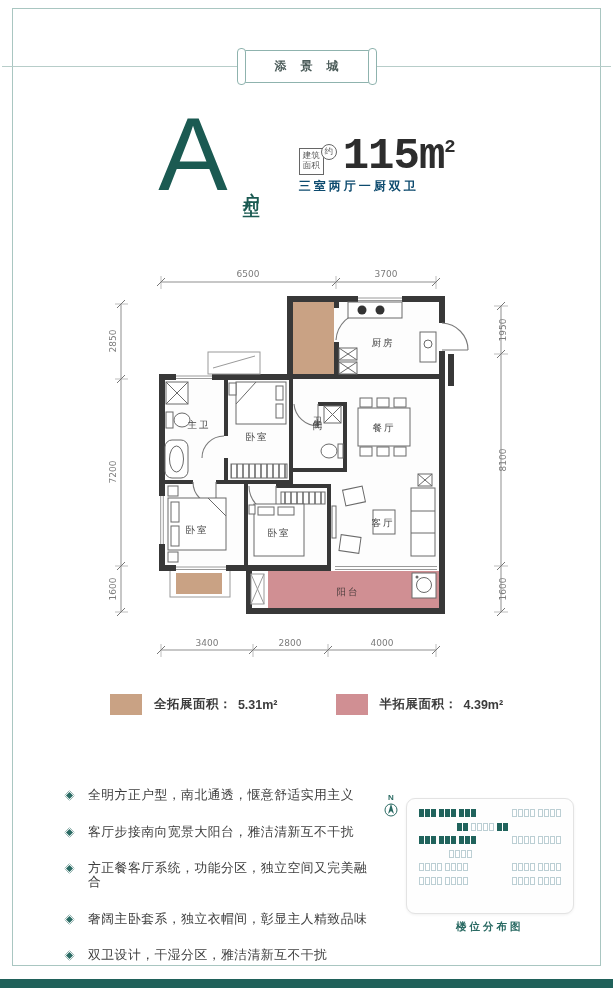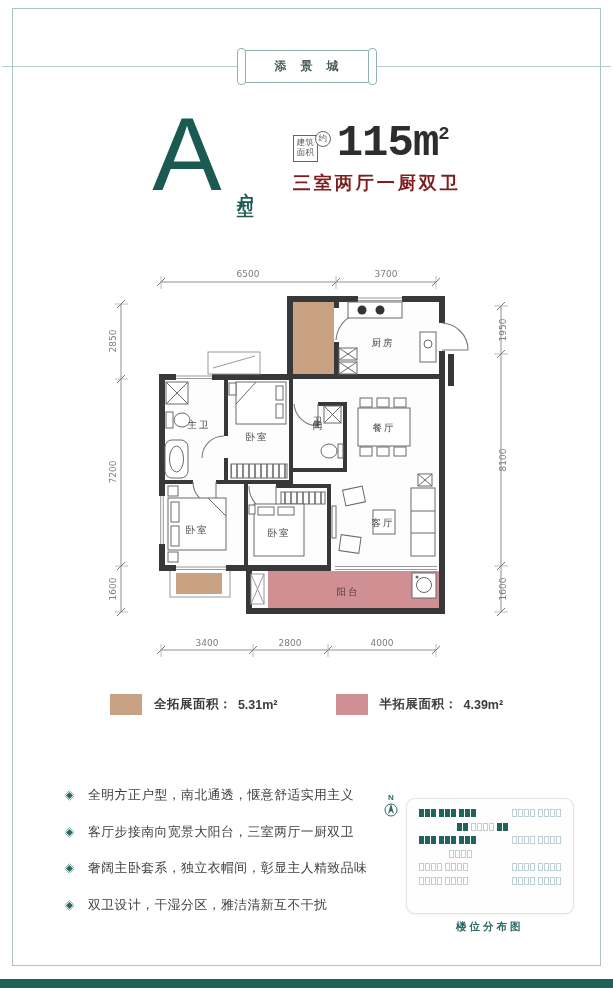--- a/index.html
+++ b/index.html
@@ -21,21 +21,21 @@
   .unit{position:absolute;top:112px;left:0;right:0;display:flex;justify-content:center;align-items:flex-end;gap:14px;}
   .unit-letter{font-size:104px;line-height:.82;font-weight:500;color:#1b5a52;letter-spacing:-2px;}
   .unit-type{writing-mode:vertical-rl;text-orientation:upright;font-size:17px;letter-spacing:7px;color:#1b5a52;margin-bottom:4px;font-weight:bold;}
   .unit-right{margin-left:22px;margin-bottom:2px;font-family:Liberation Mono, monospace;}
   .area-row{display:flex;align-items:flex-start;}
   .area-tag{display:flex;align-items:flex-start;margin-top:14px;}
   .tag-box{border:1px solid #666;font-size:8.5px;line-height:1.2;padding:2px 3px;color:#555;text-align:center;}
   .tag-circle{width:14px;height:14px;border:1px solid #666;border-radius:50%;font-size:8.5px;display:flex;align-items:center;justify-content:center;color:#555;margin-left:-3px;margin-top:-4px;background:#fff;}
   .area-num{font-size:44px;font-weight:600;color:#2d2d2d;line-height:1;margin-left:6px;letter-spacing:-1px;}
   .area-num sup{font-size:19px;font-weight:600;}
-  .rooms-desc{font-size:18px;letter-spacing:3px;color:#7f1d1d;font-weight:600;margin-top:6px;}
+  .rooms-desc{font-size:12px;letter-spacing:3px;color:#0c4a6e;font-weight:600;}
   
   .plan{position:absolute;top:256px;left:96px;width:420px;height:402px;}
   
   .legend{position:absolute;top:694px;left:0;right:0;display:flex;justify-content:center;gap:58px;}
   .legend-item{display:flex;align-items:center;gap:12px;}
   .swatch{width:32px;height:21px;}
   .legend-label{font-size:12.5px;color:#3c3c3c;font-weight:bold;letter-spacing:.5px;}
   .legend-value{font-size:12.5px;color:#3c3c3c;font-weight:bold;margin-left:-6px;}
   
   .bottom{position:absolute;top:788px;left:66px;right:34px;display:flex;}
@@ -286,21 +286,25 @@
 </div>
 
 <div class="bottom">
   <div class="features">
     <div class="feature">
         <span class="bullet"></span>
         <span class="feature-text">全明方正户型，南北通透，惬意舒适实用主义</span>
       </div>
     <div class="feature">
         <span class="bullet"></span>
-        <span class="feature-text">客厅步接南向宽景大阳台，三室两厅一厨双卫</span>
+        <span class="feature-text">客厅步接南向宽景大阳台，雅洁清新互不干扰</span>
+      </div>
+    <div class="feature">
+        <span class="bullet"></span>
+        <span class="feature-text">方正餐客厅系统，功能分区，独立空间又完美融合</span>
       </div>
     <div class="feature">
         <span class="bullet"></span>
         <span class="feature-text">奢阔主卧套系，独立衣帽间，彰显主人精致品味</span>
       </div>
     <div class="feature">
         <span class="bullet"></span>
         <span class="feature-text">双卫设计，干湿分区，雅洁清新互不干扰</span>
       </div>
   </div>

